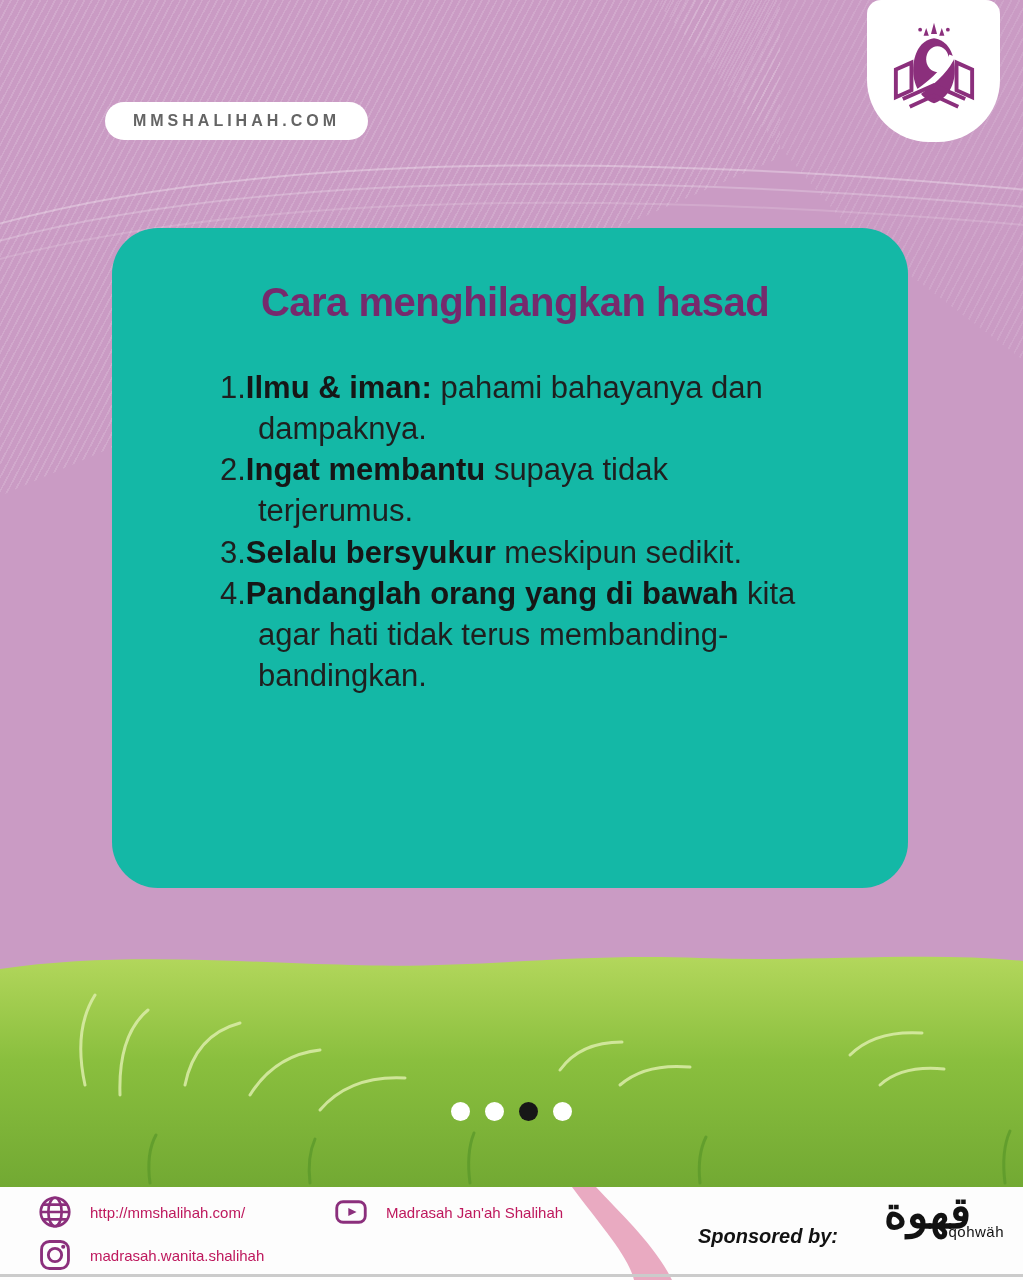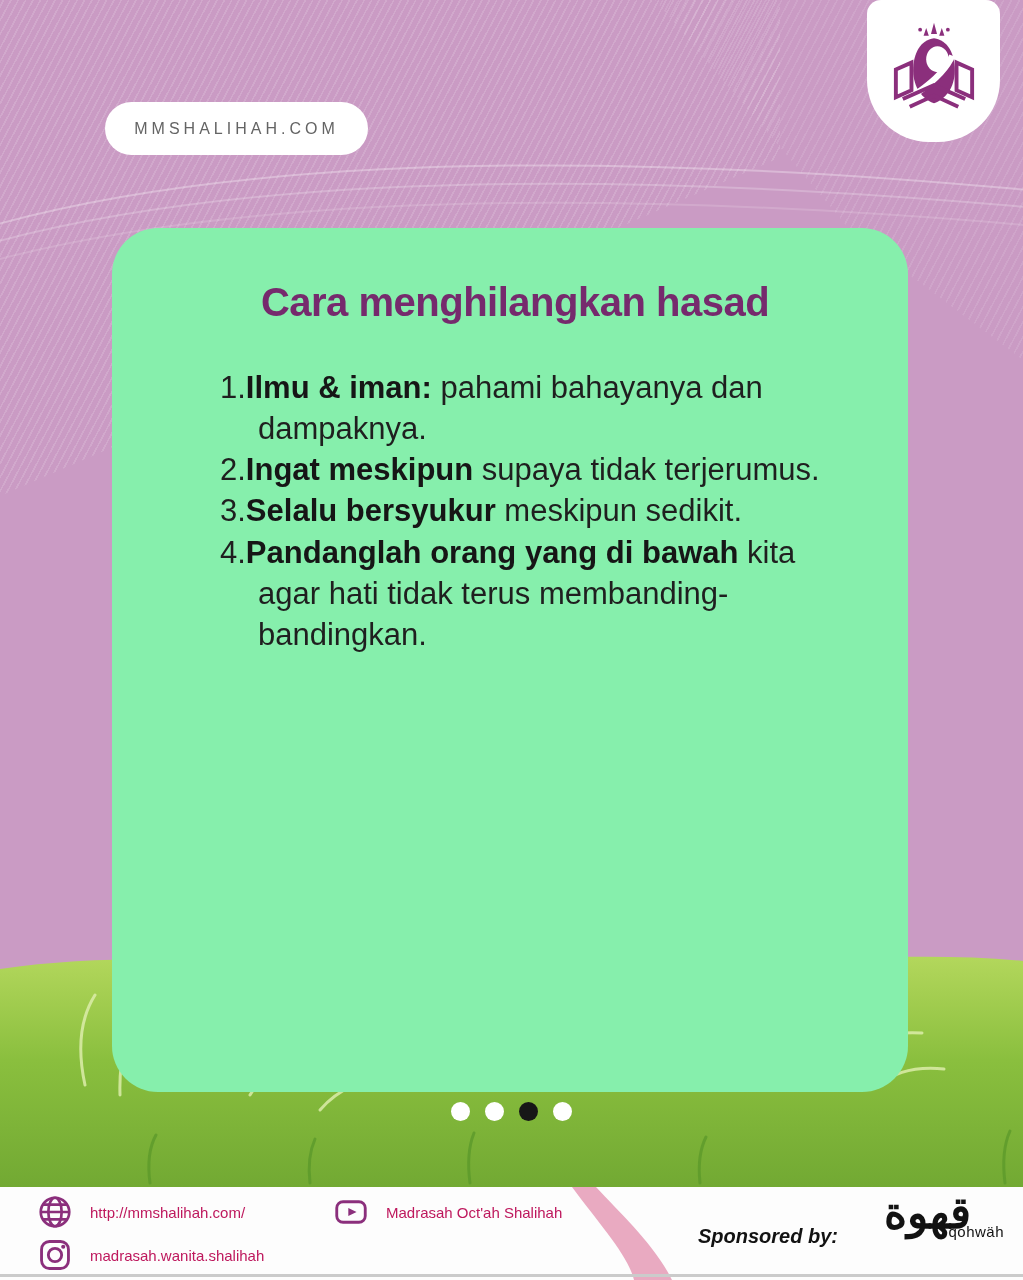--- a/index.html
+++ b/index.html
@@ -10,31 +10,31 @@
   .tex{position:absolute;pointer-events:none;}
   .tex-stripes-top{left:-120px;top:-60px;width:900px;height:640px;
     background:repeating-linear-gradient(118deg,rgba(255,255,255,.16) 0 1.6px,rgba(255,255,255,0) 1.6px 6.5px);
     clip-path:polygon(0 0,100% 0,100% 34%,0 95%);opacity:.85;}
   .tex-stripes-right{right:-80px;top:0;width:560px;height:420px;
     background:repeating-linear-gradient(118deg,rgba(255,255,255,.13) 0 1.6px,rgba(255,255,255,0) 1.6px 7px);
     clip-path:polygon(20% 0,100% 0,100% 100%,55% 55%);opacity:.8;}
   .bg-curves{left:0;top:0;width:1023px;height:1280px;}
 
   
-  .site-badge{position:absolute;left:105px;top:102px;width:263px;height:53px;
+  .site-badge{position:absolute;left:105px;top:102px;width:263px;height:38px;
     background:#fff;border-radius:27px;display:flex;align-items:center;justify-content:center;
-    color:#646464;font-size:16px;letter-spacing:4px;font-weight:400;}
+    color:#646464;font-size:16px;letter-spacing:4px;font-weight:700;}
 
   
   .logo-badge{position:absolute;left:867px;top:0;width:133px;height:142px;background:#fff;
     border-radius:14px 14px 62px 62px;display:flex;align-items:center;justify-content:center;}
   .logo-badge svg{width:104px;height:104px;margin-top:4px;}
 
   
-  .card{position:absolute;left:112px;top:228px;width:796px;height:864px;background:#86efac;
+  .card{position:absolute;left:112px;top:228px;width:796px;height:660px;background:#14b8a6;
     border-radius:46px;z-index:5;box-sizing:border-box;padding:50px 70px 0 92px;}
   .card-title{color:#762a6d;font-size:40px;line-height:1.22;font-weight:800;text-align:center;
     letter-spacing:-.5px;margin:0 0 40px -12px;}
   .tips-list{margin:16px;padding:0;list-style:none;font-size:31px;line-height:1.33;color:#1f1f1f;
     width:600px;}
   .tips-list li{padding-left:38px;text-indent:-38px;margin:0;}
   .tips-list b{font-weight:700;color:#161616;}
 
   
   .grass{position:absolute;left:0;top:935px;width:1023px;height:252px;z-index:2;}
@@ -124,21 +124,21 @@
     <path d="M470,248 q-4,-30 4,-50"></path>
     <path d="M700,248 q-3,-28 6,-46"></path>
     <path d="M1005,248 q-4,-32 5,-52"></path>
   </g>
 </svg>
 
 <div class="card">
   <h1 class="card-title"><span>Cara menghilangkan hasad</span><br></h1>
   <ol class="tips-list">
     <li><span>1.</span><b>Ilmu &amp; iman:</b><span> pahami bahayanya dan dampaknya.</span></li>
-    <li><span>2.</span><b>Ingat meskipun</b><span> supaya tidak terjerumus.</span></li>
+    <li><span>2.</span><b>Ingat membantu</b><span> supaya tidak terjerumus.</span></li>
     <li><span>3.</span><b>Selalu bersyukur</b><span> meskipun sedikit.</span></li>
     <li><span>4.</span><b>Pandanglah orang yang di bawah</b><span> kita agar hati tidak terus membanding-bandingkan.</span></li>
   </ol>
 </div>
 
 <div class="dots">
     <span class="dot"></span>
     <span class="dot"></span>
     <span class="dot active"></span>
     <span class="dot"></span>
@@ -167,21 +167,21 @@
       <span class="lbl">madrasah.wanita.shalihah</span>
     </div>
   </div>
 
   <div class="f-col f-col2">
     <div class="f-link">
       <svg viewBox="0 0 24 24" fill="none" stroke="#8b2f7c" stroke-width="1.8">
         <rect x="3" y="5.5" width="18" height="13" rx="4"></rect>
         <path d="M10.3,9.4 L15.5,12 L10.3,14.6 Z" fill="#8b2f7c" stroke="none"></path>
       </svg>
-      <span class="lbl">Madrasah Oct'ah Shalihah</span>
+      <span class="lbl">Madrasah Jan'ah Shalihah</span>
     </div>
   </div>
 
   <div class="sponsored">Sponsored by:</div>
   <div class="sponsor-logo">
     <div class="sponsor-arabic">قهوة</div>
     <div class="sponsor-name">q̈ohwäh</div>
   </div>
 
   <div class="footer-line"></div>

